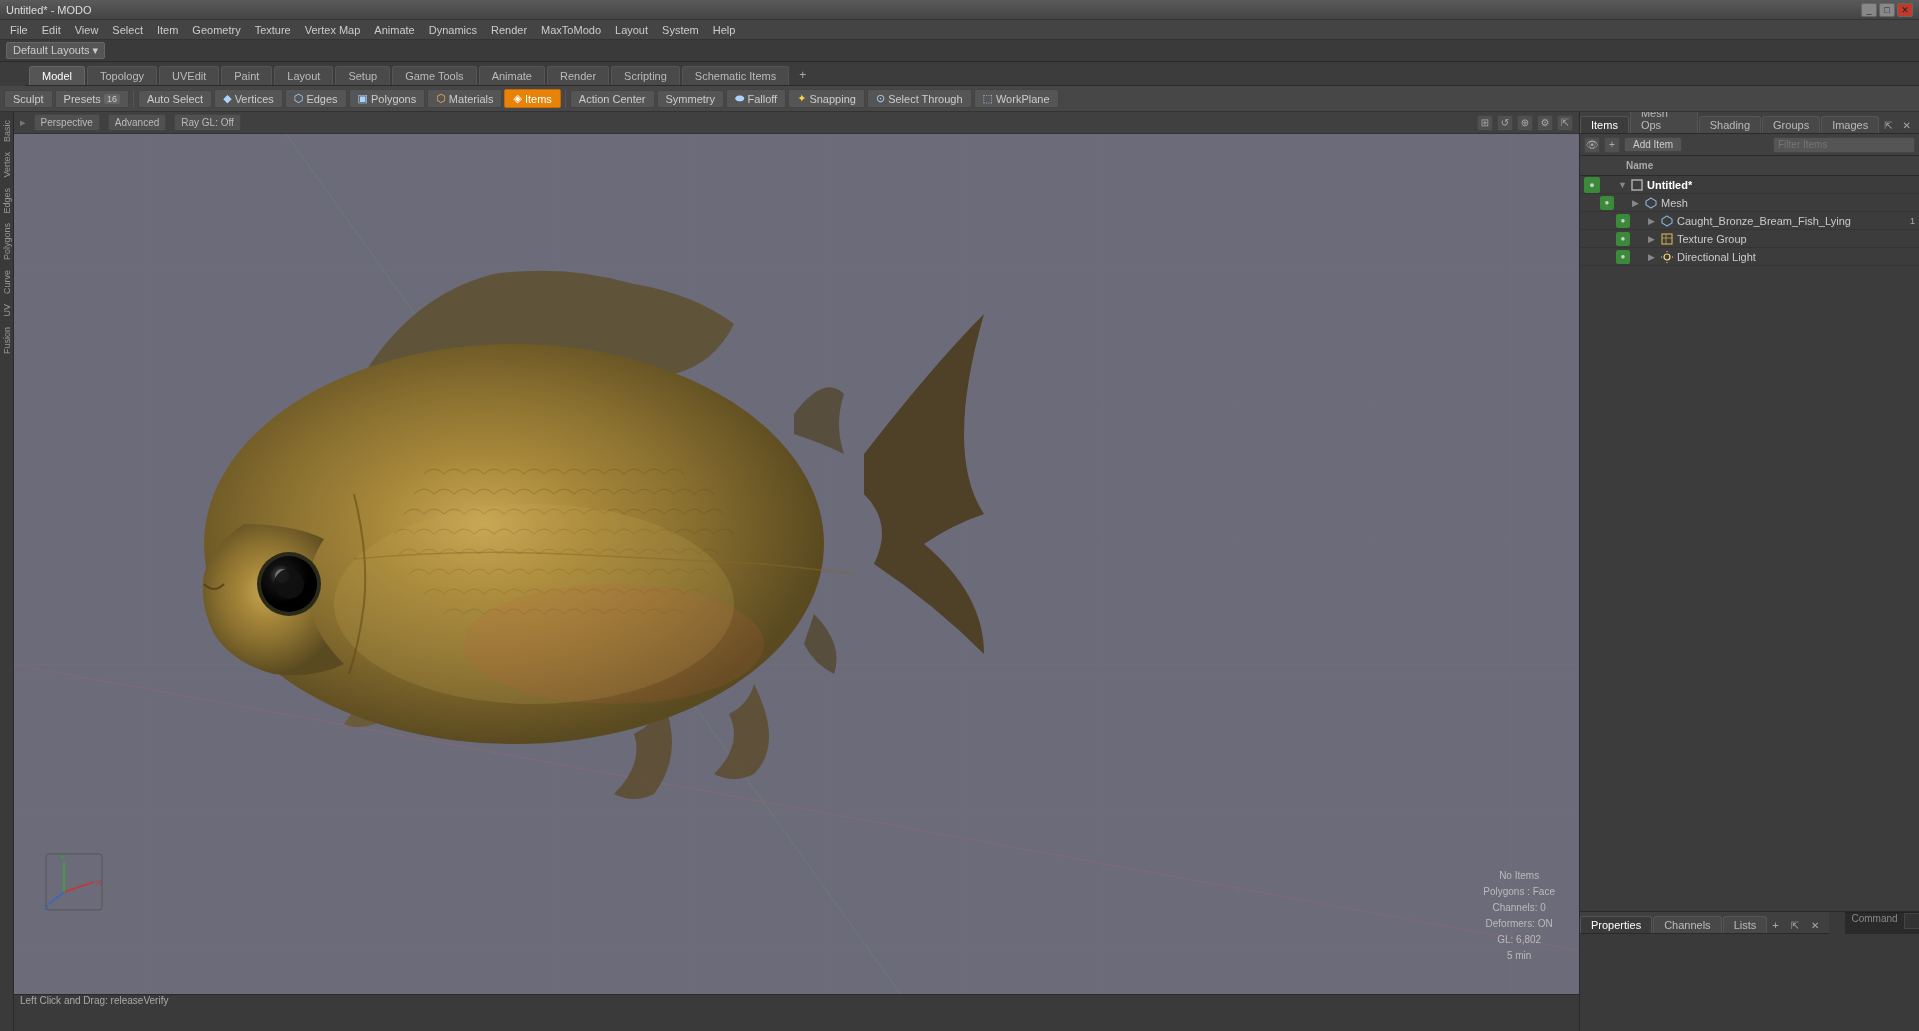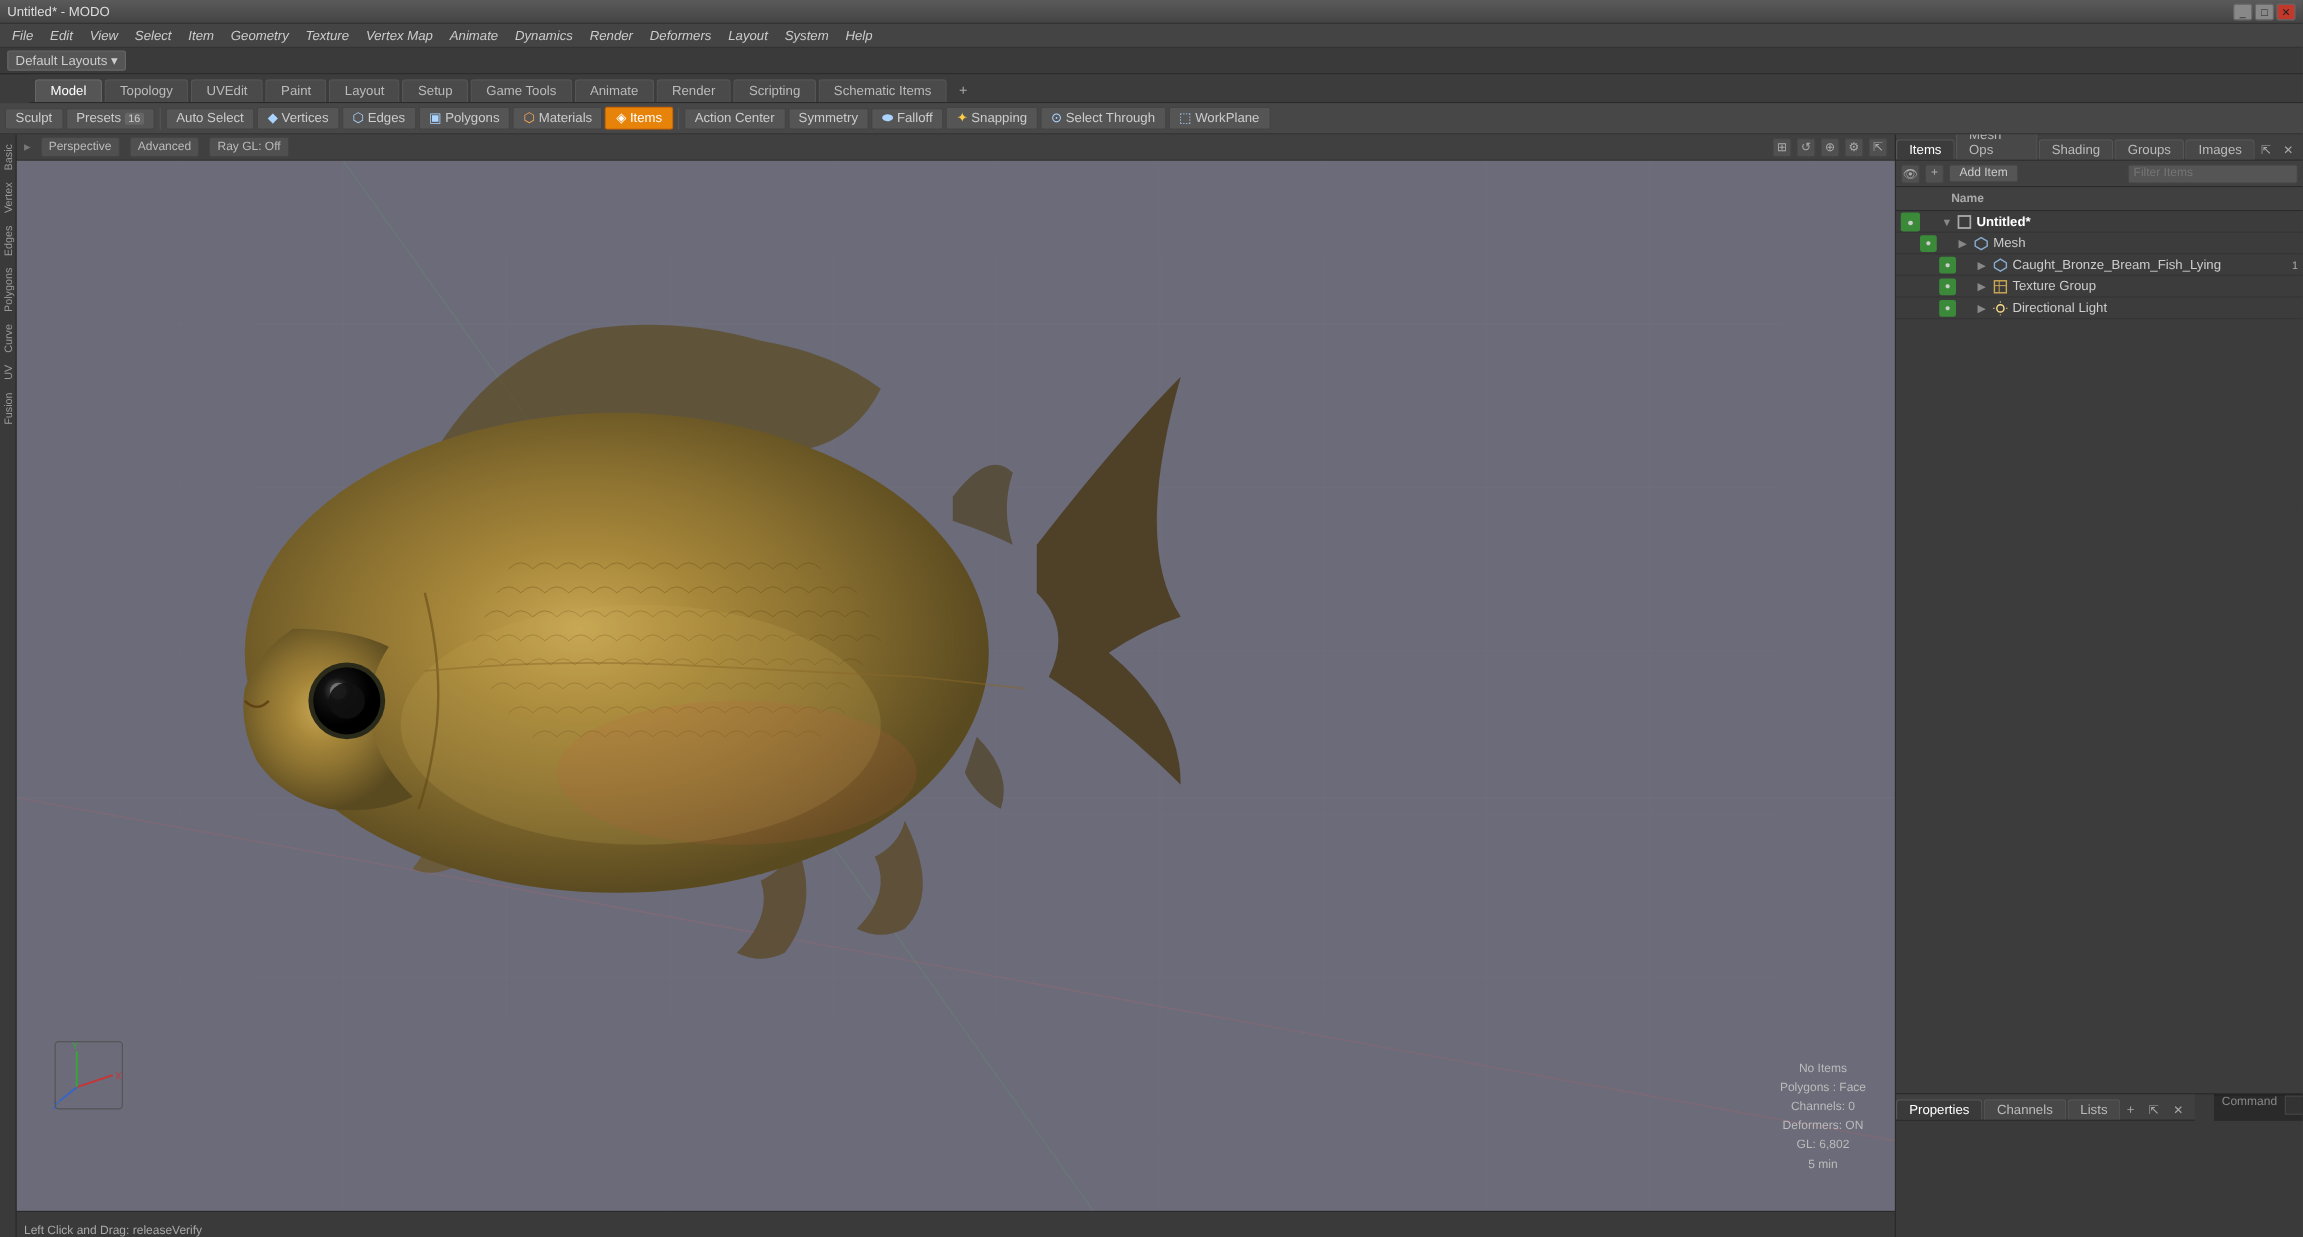--- a/index.html
+++ b/index.html
@@ -57,21 +57,20 @@
       padding: 0 4px;
       border-bottom: 1px solid #333;
       gap: 2px;
     }
     .menu-item {
       padding: 2px 6px;
       font-size: 11px;
       color: #ccc;
       cursor: pointer;
       border-radius: 2px;
-      font-style: italic;
     }
 
     
     #layout-bar {
       height: 22px;
       background: #3a3a3a;
       display: flex;
       align-items: center;
       padding: 0 6px;
       border-bottom: 1px solid #2a2a2a;
@@ -238,24 +237,24 @@
     
     .viewport-grid {
       position: absolute;
       top: 0; left: 0; right: 0; bottom: 0;
       opacity: 0.3;
       pointer-events: none;
     }
 
     
     #status-bar {
-      height: 22px;
+      height: 37px;
       background: #3a3a3a;
       display: flex;
-      align-items: flex-end;
+      align-items: flex-start;
       padding: 0 6px;
       border-top: 1px solid #2a2a2a;
       font-size: 10px;
       color: #aaa;
     }
 
     
     .viewport-info {
       position: absolute;
       bottom: 30px;
@@ -525,21 +524,21 @@
   <div class="menu-item">Edit</div>
   <div class="menu-item">View</div>
   <div class="menu-item">Select</div>
   <div class="menu-item">Item</div>
   <div class="menu-item">Geometry</div>
   <div class="menu-item">Texture</div>
   <div class="menu-item">Vertex Map</div>
   <div class="menu-item">Animate</div>
   <div class="menu-item">Dynamics</div>
   <div class="menu-item">Render</div>
-  <div class="menu-item">Deformers</div>
+  <div class="menu-item">MaxToModo</div>
   <div class="menu-item">Layout</div>
   <div class="menu-item">System</div>
   <div class="menu-item">Help</div>
 </div>
 
 <div id="layout-bar">
   <button class="layout-dropdown">Default Layouts ▾</button>
 </div>
 
 <div id="mode-tabs">

